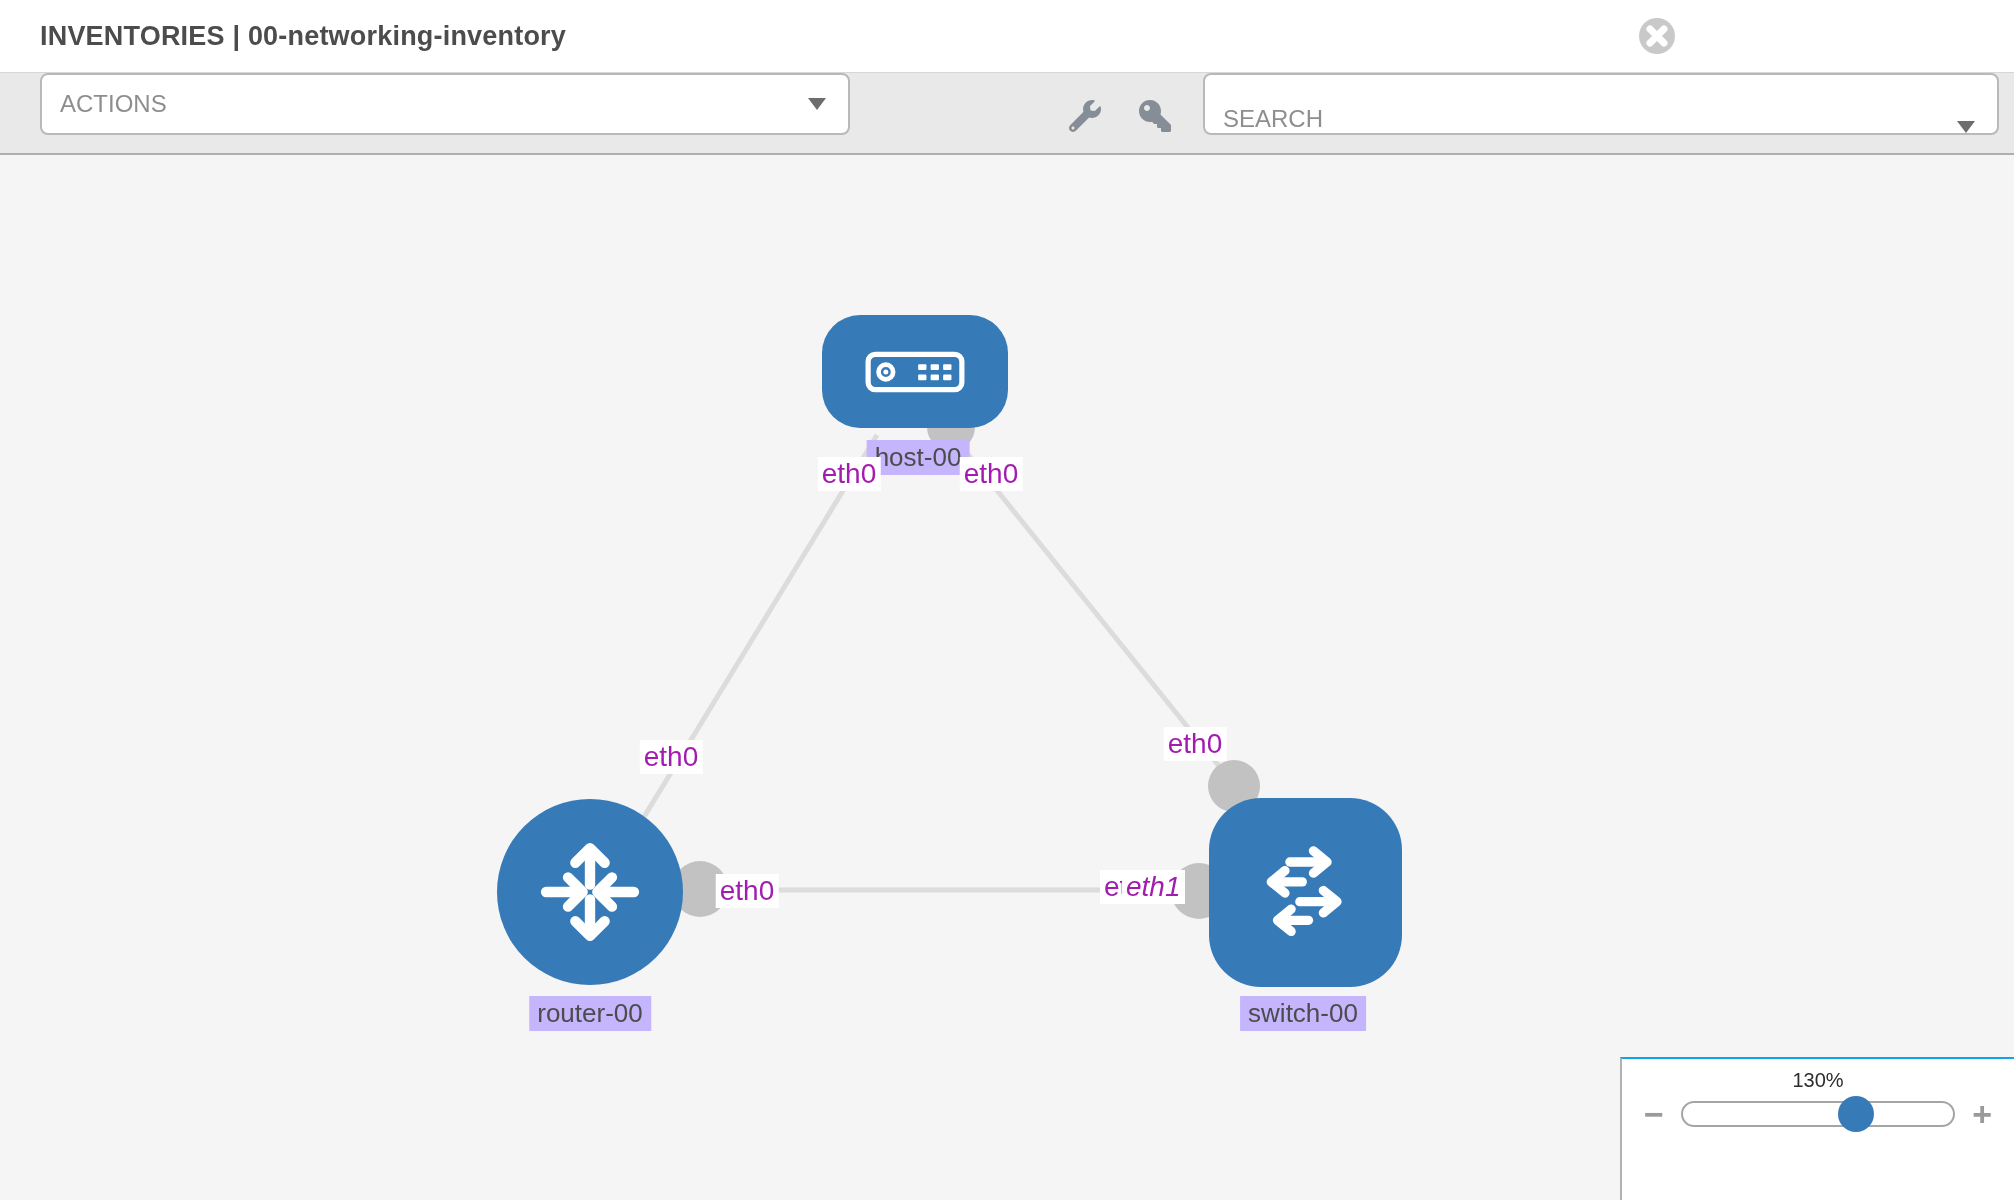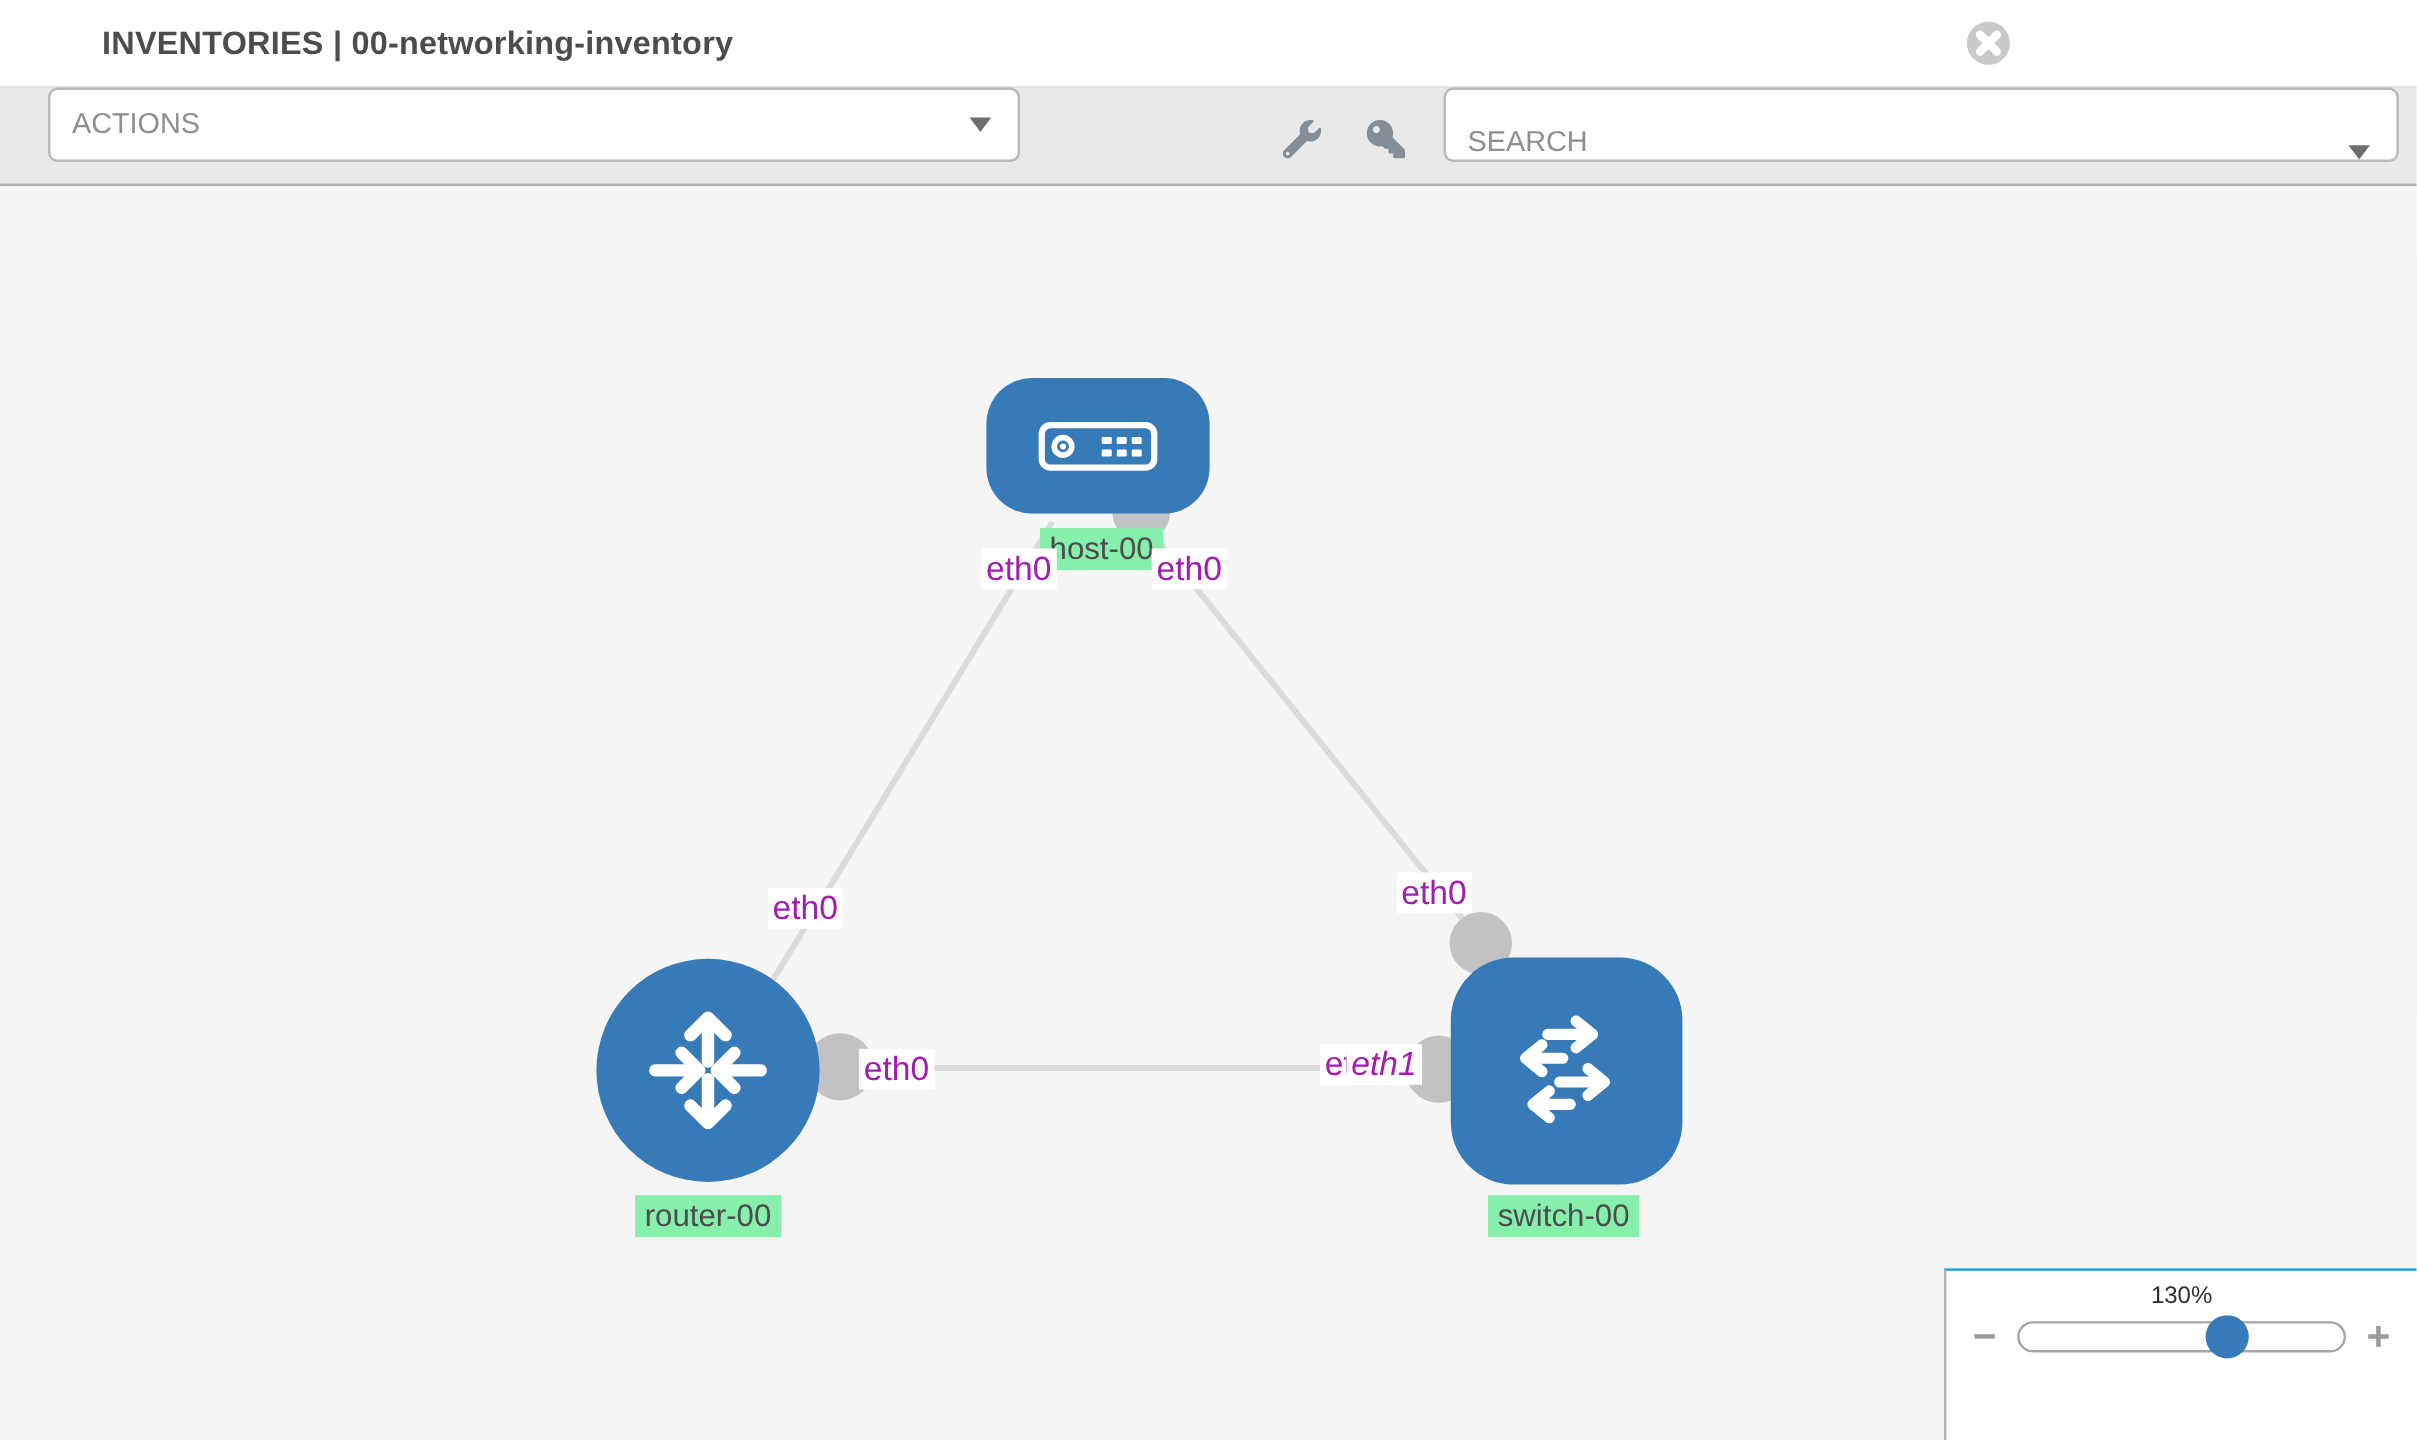--- a/index.html
+++ b/index.html
@@ -7,21 +7,21 @@
     --link-gray:#dcdcdc;
     --connector-gray:#c2c2c2;
     --canvas-bg:#f5f5f5;
     --toolbar-bg:#e9e9e9;
   }
   *{box-sizing:border-box;margin:0;padding:0;font-family:"Liberation Sans","DejaVu Sans",sans-serif;}
   html,body{margin:0;background:#fff;}
   .app{position:relative;width:2014px;height:1200px;overflow:hidden;background:#fff;}
 
   
-  .header{position:absolute;left:0;top:0;width:1678px;height:72px;background:#fff;display:flex;align-items:center;padding-left:45px;}
+  .header{position:absolute;left:0;top:0;width:1678px;height:72px;background:#fff;display:flex;align-items:center;}
   .page-title{margin-left:40px;font-size:27px;font-weight:700;color:#4c4c4c;letter-spacing:.2px;}
   .close-btn{position:absolute;right:2px;top:17px;width:38px;height:38px;border:none;background:transparent;cursor:pointer;}
 
   
   .toolbar{position:absolute;left:0;top:72px;width:2014px;height:83px;background:var(--toolbar-bg);
            border-top:1px solid #d7d7d7;border-bottom:2px solid #aeaeae;}
   .select{position:absolute;top:0;height:62px;background:#fff;border:2px solid #b9b9b9;border-radius:8px;
           display:flex;align-items:center;justify-content:space-between;padding:0 22px 0 18px;cursor:pointer;}
   .select .label{font-size:24px;color:#8e8e8e;}
   .caret{width:0;height:0;border-left:9px solid transparent;border-right:9px solid transparent;border-top:12px solid #6d6d6d;}
@@ -39,21 +39,21 @@
   .connector{fill:var(--connector-gray);}
 
   .node{position:absolute;background:var(--node-blue);display:flex;align-items:center;justify-content:center;cursor:pointer;}
   .node.host{left:822px;top:160px;width:186px;height:113px;border-radius:38px;}
   .node.host svg{width:100px;height:42px;}
   .node.router{left:497px;top:644px;width:186px;height:186px;border-radius:50%;}
   .node.router svg{width:122px;height:122px;}
   .node.switch{left:1209px;top:643px;width:193px;height:189px;border-radius:52px;}
   .node.switch svg{width:124px;height:124px;}
 
-  .node-label{position:absolute;transform:translateX(-50%);background:#86efac;color:#4c4c4c;
+  .node-label{position:absolute;transform:translateX(-50%);background:#c4b5fd;color:#4c4c4c;
               font-size:26px;padding:2px 8px;white-space:nowrap;}
   .if-label{position:absolute;background:#fff;color:#a21caf;font-size:28px;padding:1px 4px;white-space:nowrap;}
   .if-label.centered{transform:translateX(-50%);}
 
   
   .zoom-panel{position:absolute;right:0;bottom:0;width:394px;height:143px;background:#fff;
               border-top:2px solid #0ea5e9;border-left:2px solid #b2b2b2;text-align:center;}
   .zoom-level{margin-top:10px;font-size:20px;color:#2d2d2d;}
   .zoom-row{display:flex;align-items:center;margin:8px 20px 0 20px;gap:15px;}
   .zoom-btn{border:none;background:transparent;font-size:34px;font-weight:700;color:#9a9a9a;line-height:28px;cursor:pointer;padding:0 2px;}

